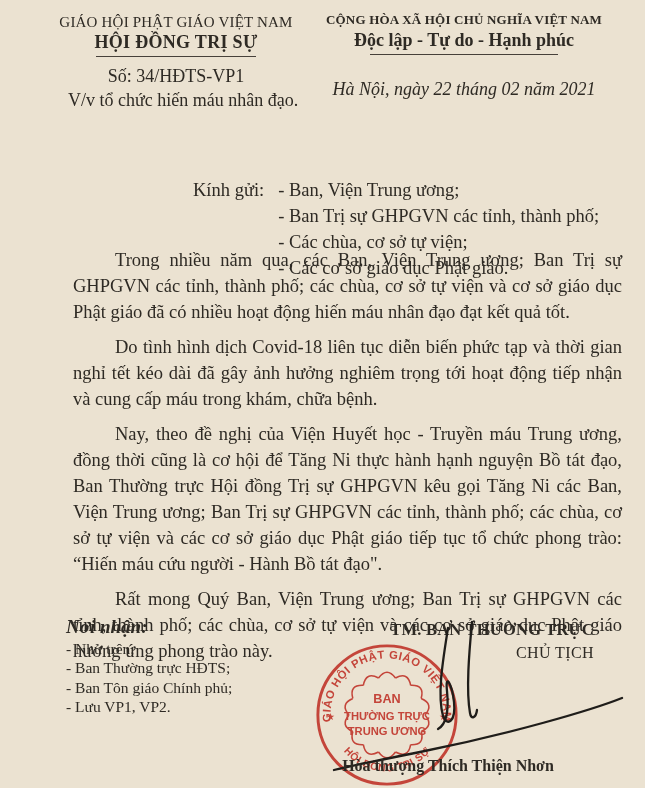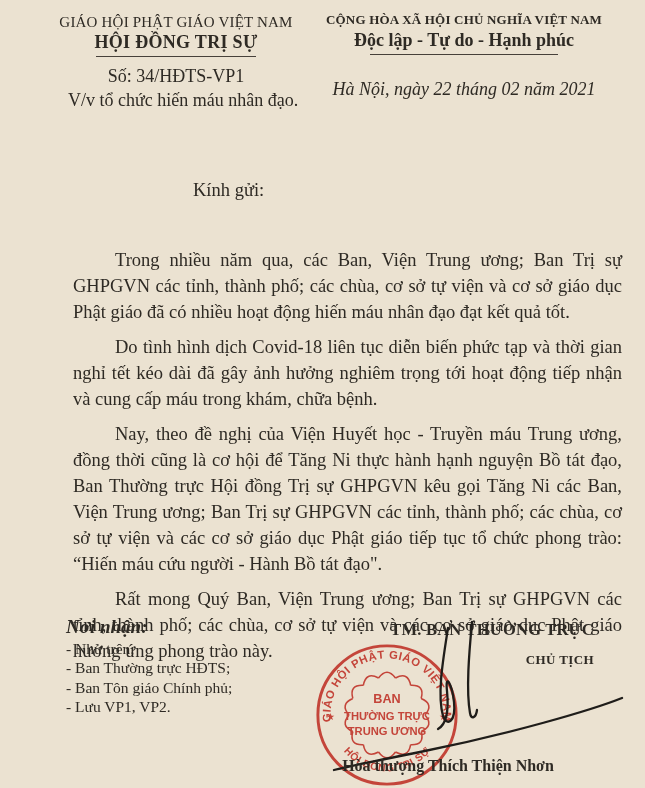--- a/index.html
+++ b/index.html
@@ -39,21 +39,21 @@
   .body-text p{
     margin:0 0 9px 0;font-size:18.5px;line-height:26px;
     text-align:justify;text-indent:42px;
   }
   .body-text p.closing{text-align:left;margin-top:16px;}
   
   .noinhan{left:66px;top:617px;font-size:15.5px;line-height:19.5px;}
   .nn-label{font-size:19px;font-weight:bold;font-style:italic;margin-bottom:2px;}
   .signblock{left:350px;top:620px;width:244px;text-align:right;}
   .sign-line1{font-size:16.5px;font-weight:bold;letter-spacing:.2px;}
-  .sign-line2{font-size:13px;font-weight:bold;margin-top:12px;letter-spacing:.4px;}
+  .sign-line2{font-size:16px;font-weight:normal;margin-top:4px;letter-spacing:.4px;}
   .signer-name{left:330px;top:757px;width:236px;text-align:center;font-size:16px;font-weight:bold;white-space:nowrap;}
   .seal-svg{left:312px;top:642px;}
   .sig-svg{left:330px;top:610px;pointer-events:none;}
   .seal-text{fill:var(--seal-red);font-family:"Liberation Sans","DejaVu Sans",sans-serif;font-weight:bold;}
 </style>
 </head>
 <body>
 
 <div class="abs hdr-left center">
   <div class="org-line1">GIÁO HỘI PHẬT GIÁO VIỆT NAM</div>
@@ -66,20 +66,26 @@
   <div class="nat-line1">CỘNG HÒA XÃ HỘI CHỦ NGHĨA VIỆT NAM</div>
   <div class="nat-line2">Độc lập - Tự do - Hạnh phúc</div>
   <div class="rule rule-right"></div>
   <div class="dateline">Hà Nội, ngày 22 tháng 02 năm 2021</div>
 </div>
 
 <div class="abs subject">V/v tổ chức hiến máu nhân đạo.</div>
 
 <div class="abs kinhgui">
   <div class="kg-label">Kính gửi:</div>
+  <div class="kg-list">
+    <div>- Ban, Viện Trung ương;</div>
+    <div>- Ban Trị sự GHPGVN các tỉnh, thành phố;</div>
+    <div>- Các chùa, cơ sở tự viện;</div>
+    <div>- Các cơ sở giáo dục Phật giáo.</div>
+  </div>
 </div>
 
 <div class="abs body-text">
   <p>Trong nhiều năm qua, các Ban, Viện Trung ương; Ban Trị sự GHPGVN các tỉnh, thành phố; các chùa, cơ sở tự viện và cơ sở giáo dục Phật giáo đã có nhiều hoạt động hiến máu nhân đạo đạt kết quả tốt.</p>
   <p>Do tình hình dịch Covid-18 liên tục diễn biến phức tạp và thời gian nghỉ tết kéo dài đã gây ảnh hưởng nghiêm trọng tới hoạt động tiếp nhận và cung cấp máu trong khám, chữa bệnh.</p>
   <p>Nay, theo đề nghị của Viện Huyết học - Truyền máu Trung ương, đồng thời cũng là cơ hội để Tăng Ni thực hành hạnh nguyện Bồ tát đạo, Ban Thường trực Hội đồng Trị sự GHPGVN kêu gọi Tăng Ni các Ban, Viện Trung ương; Ban Trị sự GHPGVN các tỉnh, thành phố; các chùa, cơ sở tự viện và các cơ sở giáo dục Phật giáo tiếp tục tổ chức phong trào: “Hiến máu cứu người - Hành Bồ tát đạo".</p>
   <p>Rất mong Quý Ban, Viện Trung ương; Ban Trị sự GHPGVN các tỉnh, thành phố; các chùa, cơ sở tự viện và các cơ sở giáo dục Phật giáo hưởng ứng phong trào này.</p>
 </div>
 
 <div class="abs noinhan">

